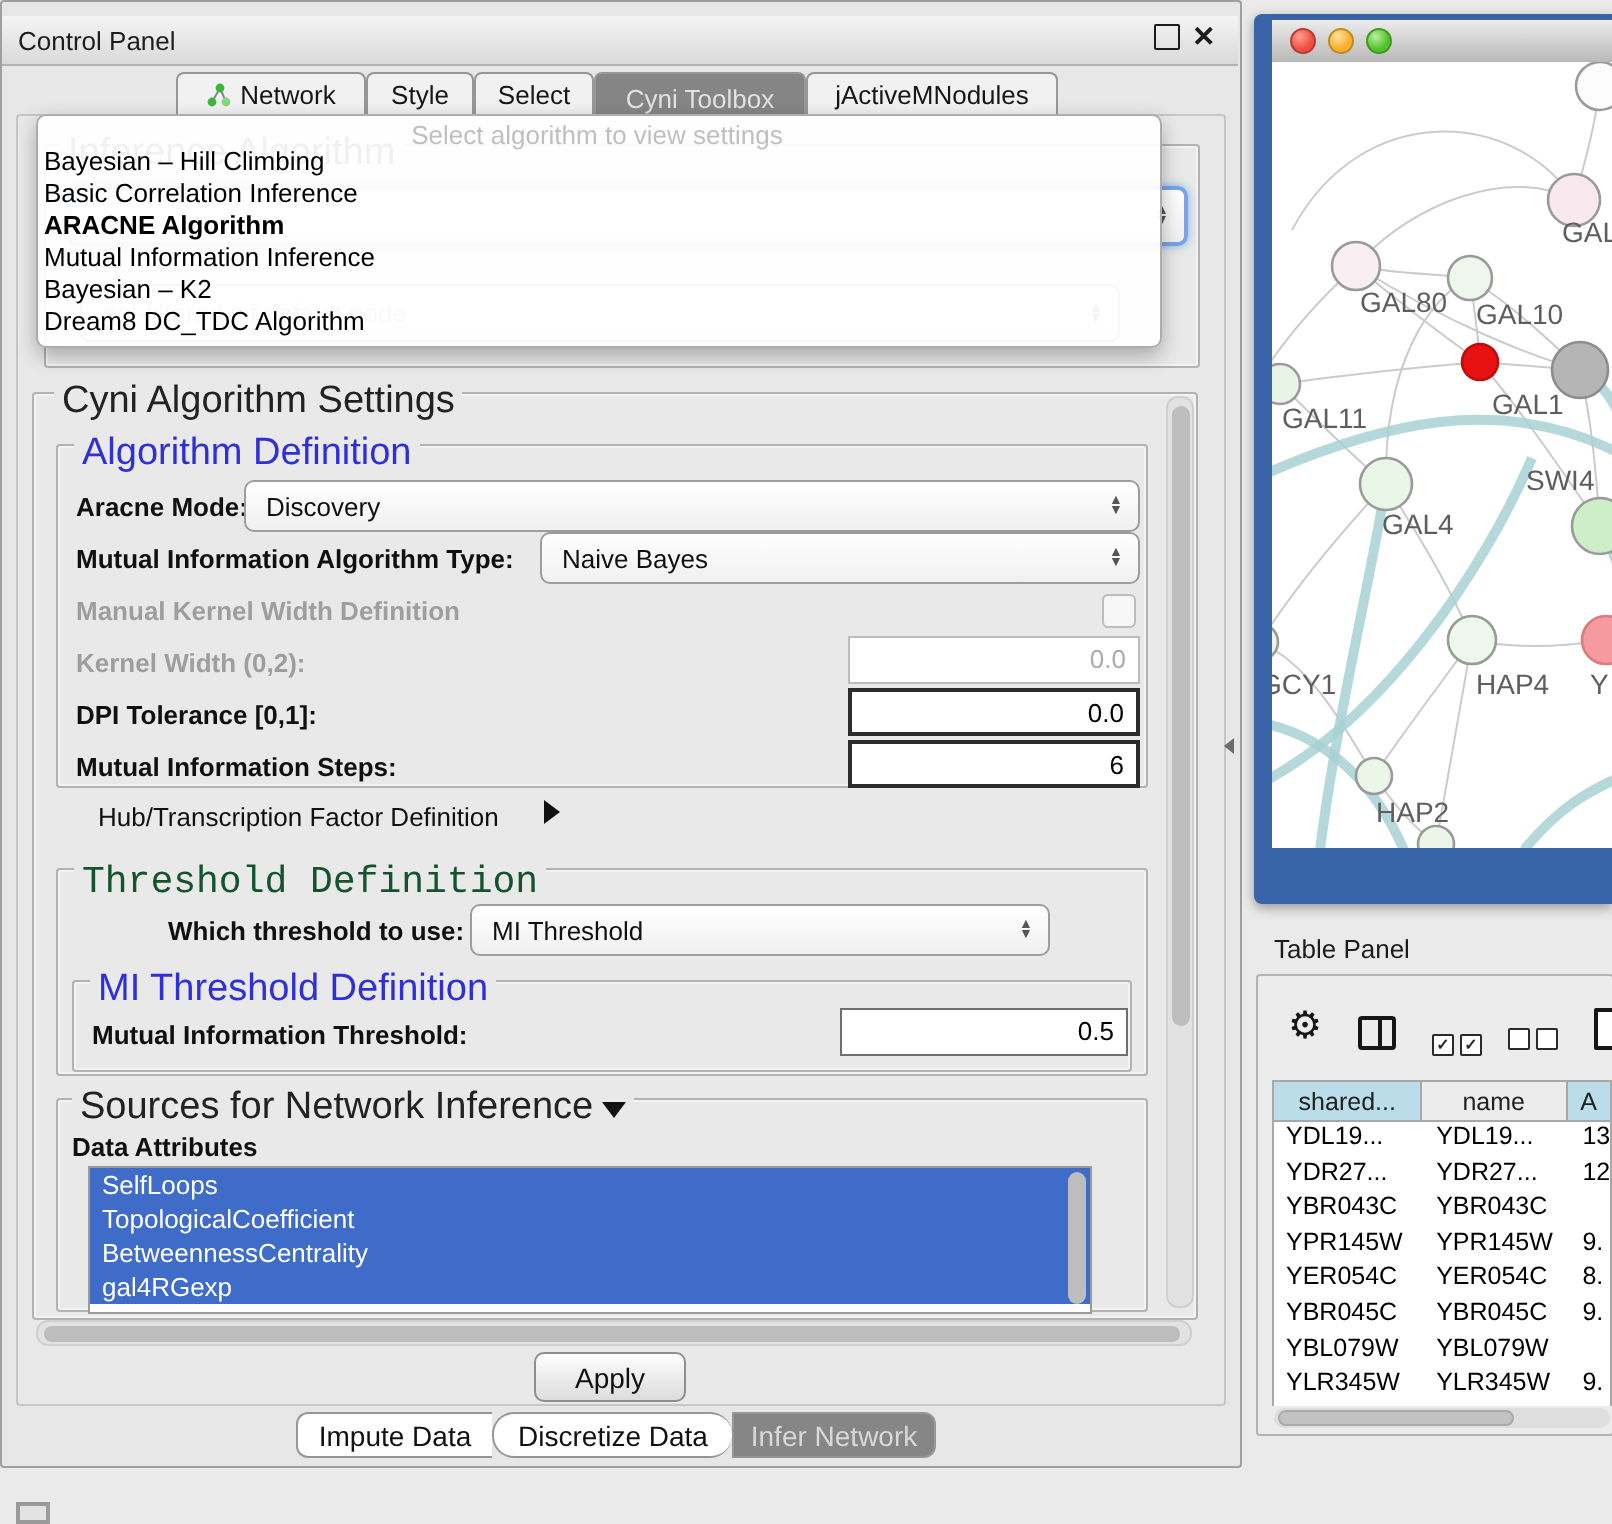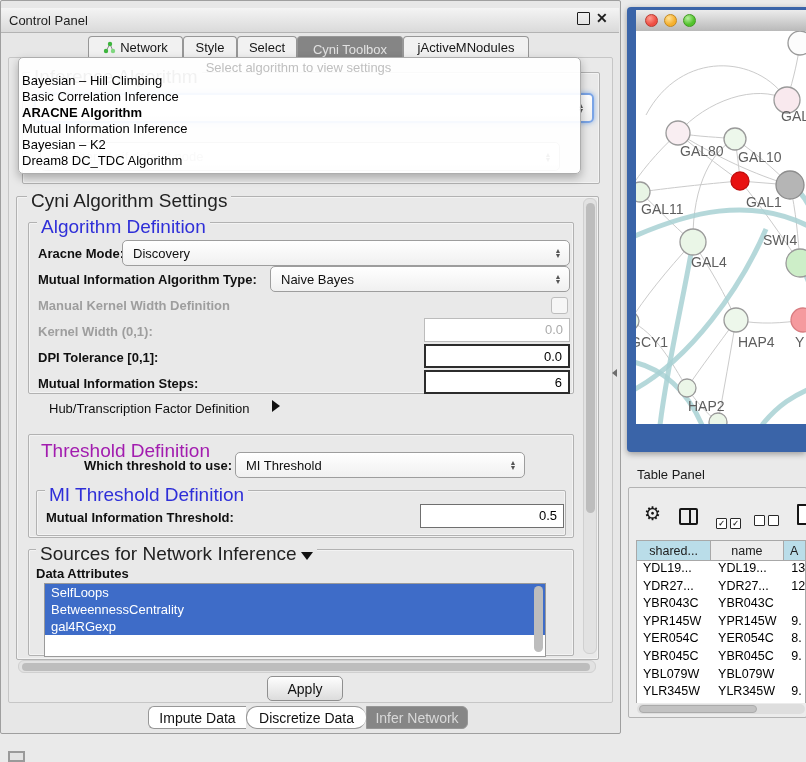--- a/index.html
+++ b/index.html
@@ -174,34 +174,34 @@
     <span class="val">Naive Bayes</span>
     <span class="arrows">
         <span>▲</span>
         <span>▼</span>
       </span>
   </div>
 
   <div class="abs lbl dis" style="left:38px;top:298px;">Manual Kernel Width Definition</div>
   <div class="abs checkbox" style="left:551px;top:297px;"></div>
 
-  <div class="abs lbl dis" style="left:38px;top:324px;">Kernel Width (0,1):</div>
+  <div class="abs lbl dis" style="left:38px;top:324px;">Kernel Width (0,2):</div>
   <div class="abs tfield dis" style="left:424px;top:318px;width:146px;height:24px;">0.0</div>
 
   <div class="abs lbl b" style="left:38px;top:350px;">DPI Tolerance [0,1]:</div>
   <div class="abs tfield strong" style="left:424px;top:344px;width:146px;height:24px;">0.0</div>
 
   <div class="abs lbl b" style="left:38px;top:376px;">Mutual Information Steps:</div>
   <div class="abs tfield strong" style="left:424px;top:370px;width:146px;height:24px;">6</div>
 
   <div class="abs lbl" style="left:49px;top:401px;font-weight:500;">Hub/Transcription Factor Definition</div>
   <div class="abs tri-right" style="left:272px;top:400px;"></div>
 
   <div class="abs fieldset" style="left:28px;top:434px;width:544px;height:102px;"></div>
-  <div class="abs legend" style="left:37px;top:440px;color:#a21caf;">Threshold Definition</div>
+  <div class="abs legend" style="left:37px;top:430px;color:#14532d;font-family:Liberation Mono, monospace;">Threshold Definition</div>
 
   <div class="abs lbl b" style="left:84px;top:458px;">Which threshold to use:</div>
   <div class="abs combo" style="left:235px;top:452px;width:290px;height:26px;">
     <span class="val">MI Threshold</span>
     <span class="arrows">
         <span>▲</span>
         <span>▼</span>
       </span>
   </div>
 
@@ -209,20 +209,21 @@
   <div class="abs legend" style="left:45px;top:484px;color:#2f2fd8;">MI Threshold Definition</div>
   <div class="abs lbl b" style="left:46px;top:510px;">Mutual Information Threshold:</div>
   <div class="abs tfield norm" style="left:420px;top:504px;width:144px;height:24px;">0.5</div>
 
   <div class="abs fieldset" style="left:28px;top:549px;width:544px;height:105px;"></div>
   <div class="abs legend" style="left:36px;top:543px;color:#222;"><span>Sources for Network Inference</span><span class="tri-down"></span></div>
   <div class="abs lbl b" style="left:36px;top:566px;">Data Attributes</div>
 
   <div class="abs list" style="left:44px;top:583px;width:500px;height:72px;">
     <div class="list-item">SelfLoops</div>
+    <div class="list-item">TopologicalCoefficient</div>
     <div class="list-item">BetweennessCentrality</div>
     <div class="list-item">gal4RGexp</div>
     <div class="sbthumb" style="position:absolute;right:2px;top:2px;width:9px;height:66px;"></div>
   </div>
 
   <div class="abs sbtrack" style="left:18px;top:660px;width:578px;height:13px;">
     <div class="sbthumb" style="position:absolute;left:3px;top:2px;width:568px;height:8px;"></div>
   </div>
 
   <div class="abs btn" style="left:267px;top:676px;width:74px;height:23px;">

